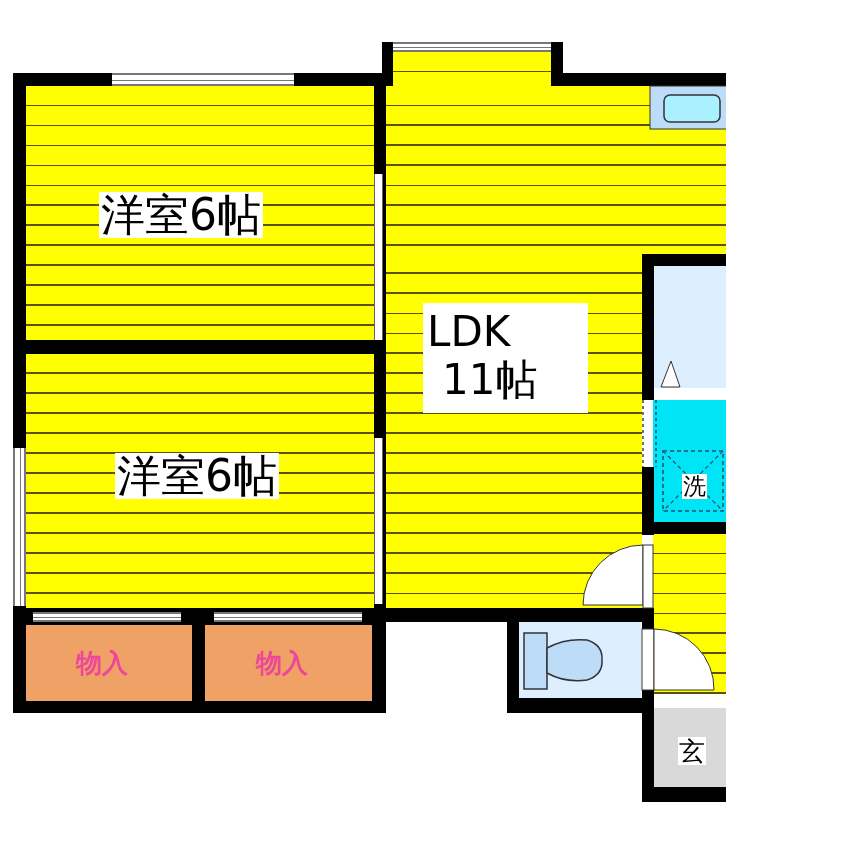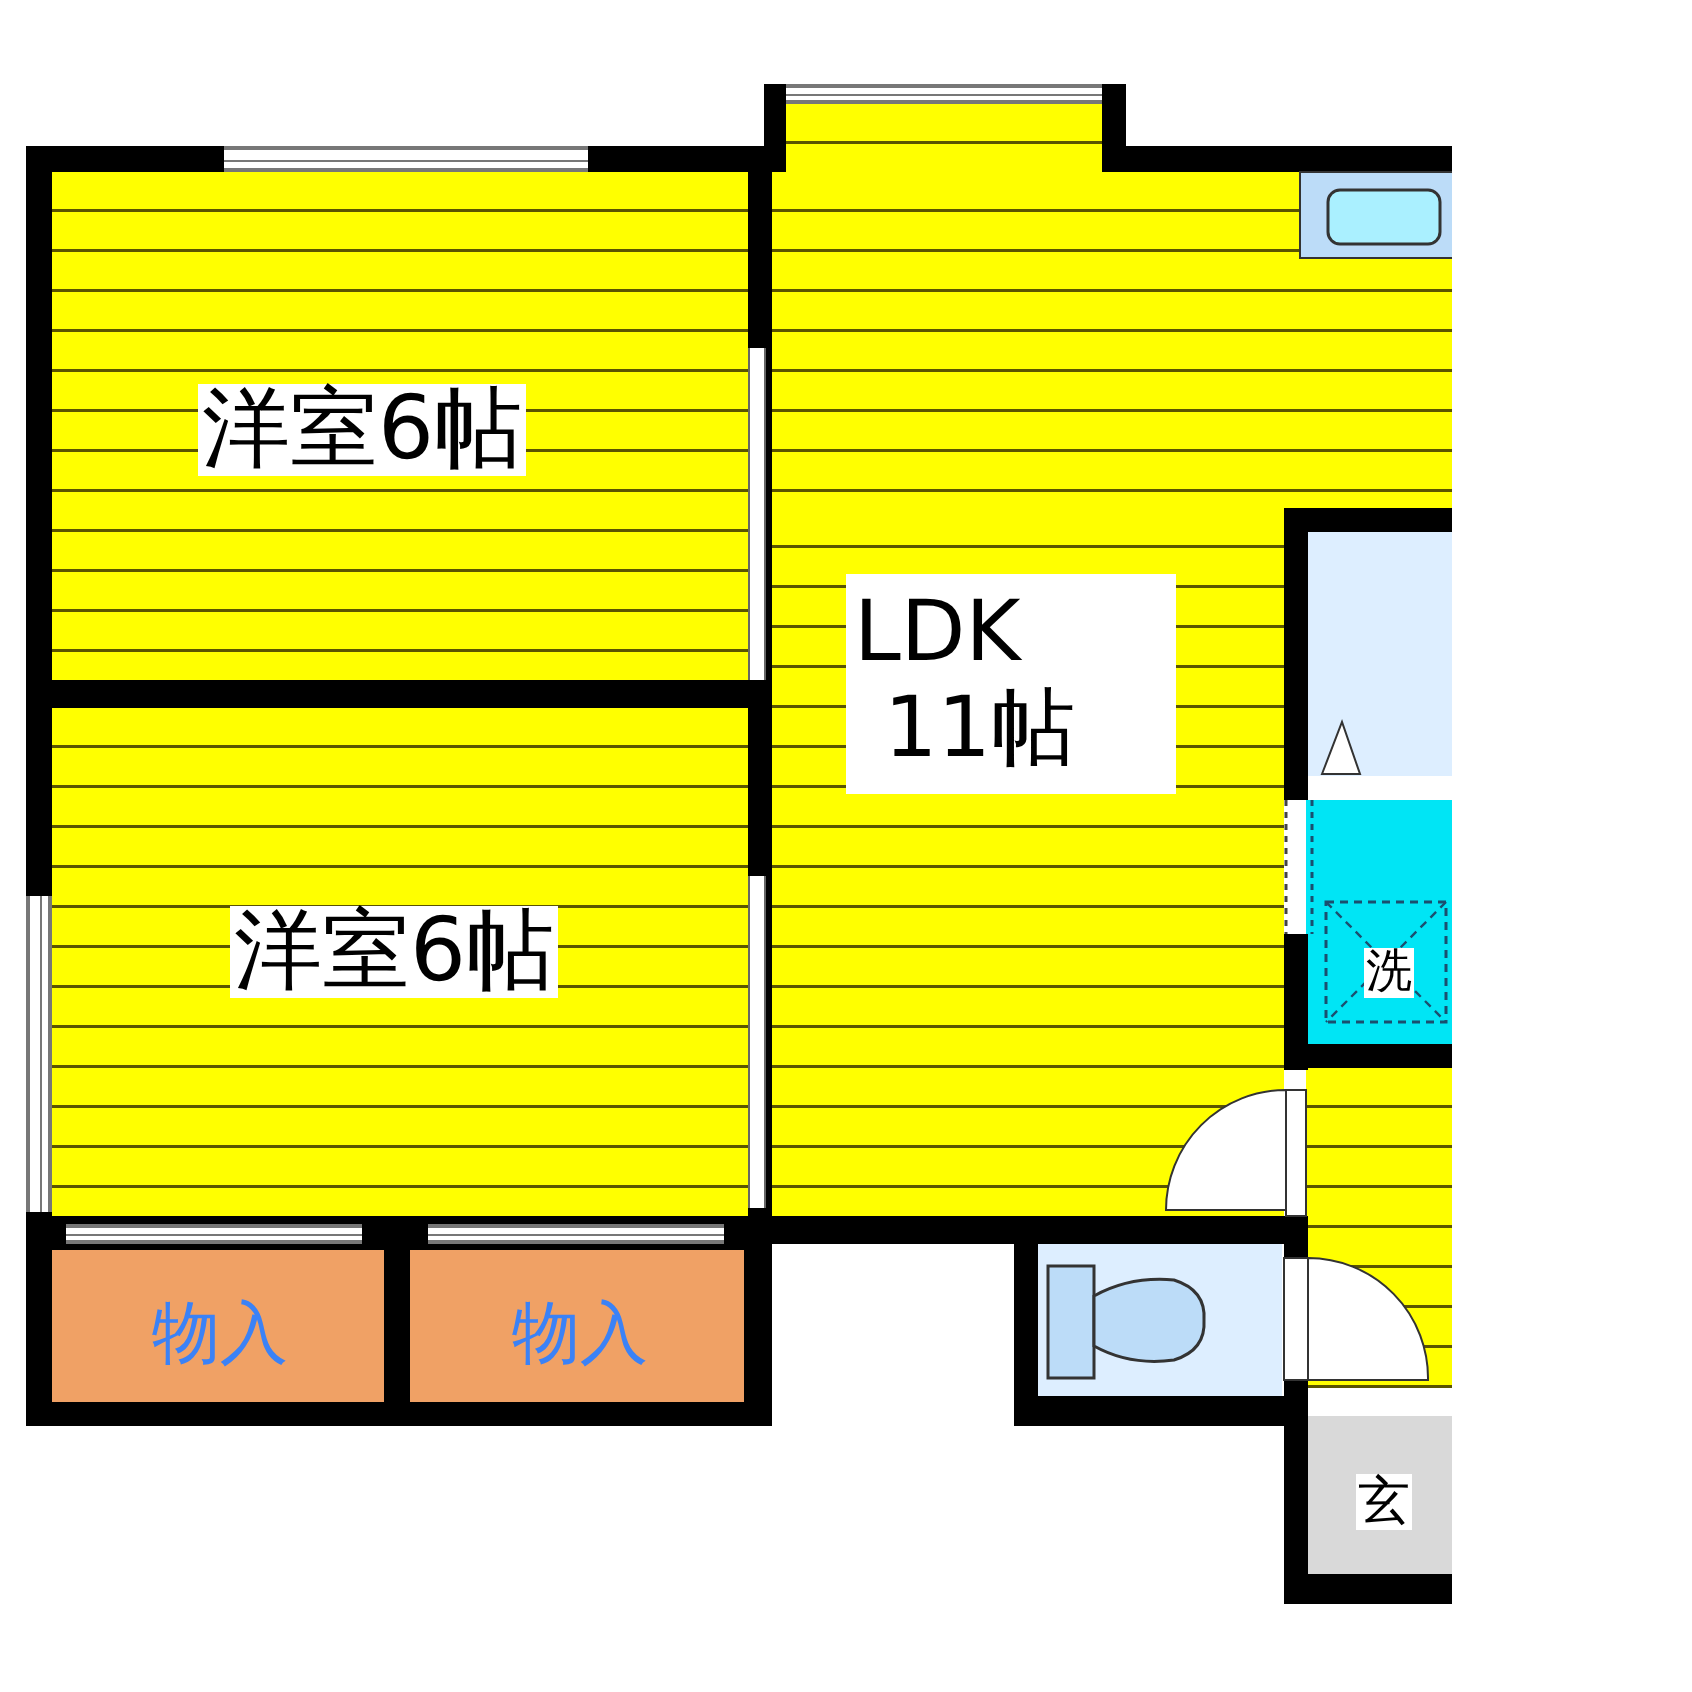--- a/index.html
+++ b/index.html
@@ -3,21 +3,21 @@
 <meta charset="utf-8">
 <style>
   html, body { margin:0; padding:0; background:#ffffff; }
   #plan { position:relative; width:726px; height:846px; overflow:hidden; background:#fff; font-family:"DejaVu Sans", sans-serif; }
   .abs { position:absolute; }
   .wall { position:absolute; background:#000; }
   .floor { position:absolute; background-color:#ffff00;
     background-image: repeating-linear-gradient(to bottom, transparent 0px, transparent 18.5px, #5a5400 18.5px, #5a5400 20px); }
   .label { position:absolute; background:#fff; color:#000; white-space:nowrap; line-height:1; }
   .closet { position:absolute; background:#f0a165; }
-  .closet-label { position:absolute; color:#3b82f6; font-size:34px; line-height:1; }
+  .closet-label { position:absolute; color:#ec4899; font-size:26px; line-height:1;font-weight:bold; }
   .win-h { position:absolute; background:#fff; border-top:2px solid #777; border-bottom:2px solid #777; box-sizing:border-box; }
   .win-h::after { content:""; position:absolute; left:0; right:0; top:50%; border-top:1px solid #777; }
   .win-v { position:absolute; background:#fff; border-left:2px solid #777; border-right:2px solid #777; box-sizing:border-box; }
   .win-v::after { content:""; position:absolute; top:0; bottom:0; left:50%; border-left:1px solid #777; }
   .sliding-v { position:absolute; background:#fff; border-left:1.5px solid #666; border-right:1.5px solid #666; box-sizing:border-box; }
   svg { position:absolute; left:0; top:0; overflow:visible; }
 </style>
 </head>
 <body>
 
@@ -133,21 +133,21 @@
       <path d="M654,629 A60,60 0 0 1 714,690 L654,690 Z" fill="#fff" stroke="#333" stroke-width="1"></path>
     </g>
     <g>
       <path d="M743,715 L810,715 A68,68 0 0 1 743,783" fill="#fff" stroke="#333" stroke-width="1"></path>
     </g>
   </svg>
 
   <div class="label" style="left:99px;top:192px;font-size:44px;padding:1px 2px;">洋室6帖</div>
   <div class="label" style="left:115px;top:453px;font-size:44px;padding:1px 2px;">洋室6帖</div>
 
-  <div class="label" style="left:423px;top:287px;width:165px;height:110px;padding:8px 4px;box-sizing:border-box;">
+  <div class="label" style="left:423px;top:303px;width:165px;height:110px;padding:8px 4px;box-sizing:border-box;">
     <div style="font-size:42px;">LDK</div>
     <div style="font-size:42px;margin-top:6px;margin-left:15px;">11帖</div>
   </div>
 
   <div class="closet-label" style="left:76px;top:650px;">物入</div>
   <div class="closet-label" style="left:256px;top:650px;">物入</div>
 
   <div class="label" style="left:682px;top:474px;font-size:23px;padding:1px;">洗</div>
   <div class="label" style="left:678px;top:737px;font-size:26px;padding:1px;">玄</div>
 

